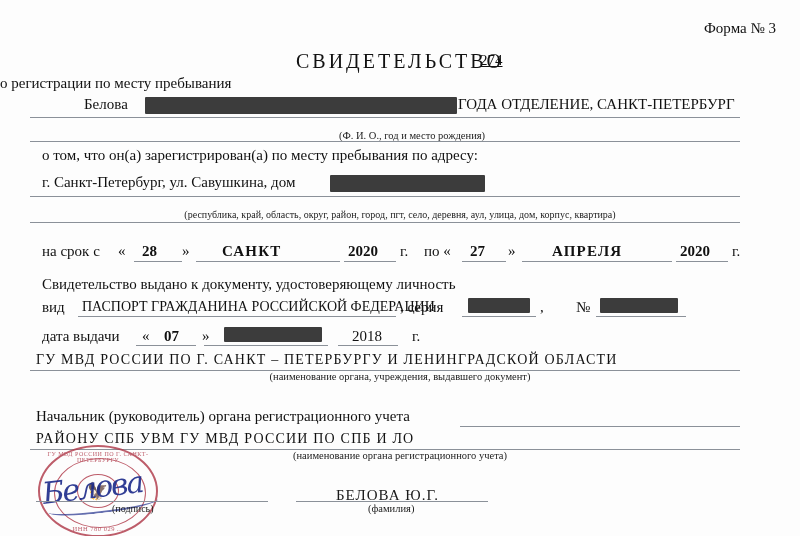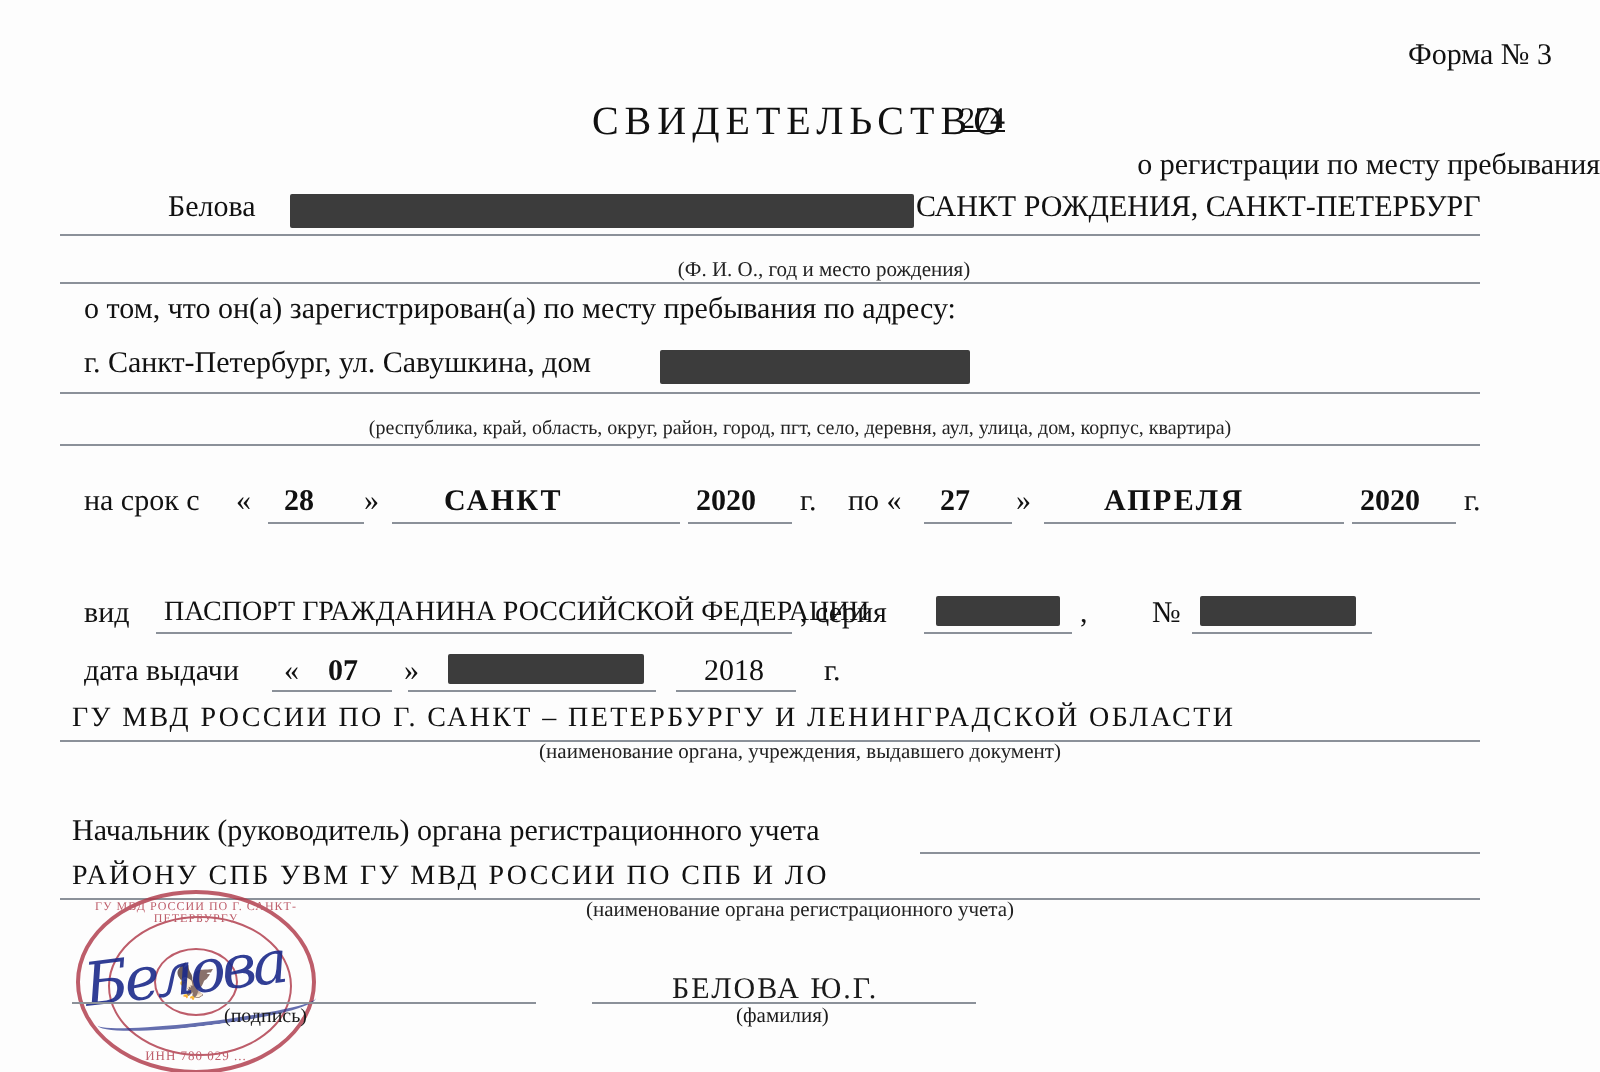--- a/index.html
+++ b/index.html
@@ -43,21 +43,21 @@
     position: absolute;
     left: 480px;
     top: 52px;
     font-size: 15px;
     text-decoration: underline;
     color: #111;
   }
   .subtitle {
     left: 0; right: 0;
     top: 75px;
-    text-align: right;
+    text-align: left;
     font-size: 15px;
     color: #111;
   }
 
   .row { position: absolute; font-size: 15px; color: #111; white-space: nowrap; }
 
   .rule {
     position: absolute;
     border-bottom: 1px solid #8b9199;
     height: 0;
@@ -171,21 +171,21 @@
 
 <div class="page">
 
   <div class="abs form-no">Форма № 3</div>
 
   <div class="abs title">СВИДЕТЕЛЬСТВО</div>
   <div class="title-num">274</div>
   <div class="abs subtitle">о регистрации по месту пребывания</div>
 
   <div class="row" style="left:84px; top:96px;">Белова</div>
-  <div class="row" style="left:458px; top:96px;">САНКТ РОЖДЕНИЯ, САНКТ-ПЕТЕРБУРГ</div>
+  <div class="row" style="left:458px; top:96px;">ГОДА ОТДЕЛЕНИЕ, САНКТ-ПЕТЕРБУРГ</div>
   <div class="redact" style="left:145px; top:97px; width:312px; height:17px;"></div>
   <div class="rule" style="left:30px; top:117px; width:710px;"></div>
 
   <div class="caption" style="top:130px;margin-left:24px;">(Ф. И. О., год и место рождения)</div>
   <div class="rule" style="left:30px; top:141px; width:710px;"></div>
 
   <div class="row" style="left:42px; top:147px;">о том, что он(а) зарегистрирован(а) по месту пребывания по адресу:</div>
 
   <div class="row" style="left:42px; top:174px;">г. Санкт-Петербург, ул. Савушкина, дом</div>
   <div class="redact" style="left:330px; top:175px; width:155px; height:17px;"></div>
@@ -208,20 +208,21 @@
   <div class="row bold-ish" style="left:680px; top:243px;">2020</div>
   <div class="row" style="left:732px; top:243px;">г.</div>
 
   <div class="rule" style="left:134px; top:261px; width:48px;"></div>
   <div class="rule" style="left:196px; top:261px; width:144px;"></div>
   <div class="rule" style="left:344px; top:261px; width:52px;"></div>
   <div class="rule" style="left:462px; top:261px; width:44px;"></div>
   <div class="rule" style="left:522px; top:261px; width:150px;"></div>
   <div class="rule" style="left:676px; top:261px; width:52px;"></div>
 
+  <div class="row" style="left:42px; top:276px;">Свидетельство выдано к документу, удостоверяющему личность</div>
 
   <div class="row" style="left:42px; top:299px;">вид</div>
   <div class="row" style="left:82px; top:299px; font-size:14px;">ПАСПОРТ ГРАЖДАНИНА РОССИЙСКОЙ ФЕДЕРАЦИИ</div>
   <div class="row" style="left:400px; top:299px;">, серия</div>
   <div class="redact" style="left:468px; top:298px; width:62px; height:15px;"></div>
   <div class="row" style="left:540px; top:299px;">,</div>
   <div class="row" style="left:576px; top:299px;">№</div>
   <div class="redact" style="left:600px; top:298px; width:78px; height:15px;"></div>
   <div class="rule" style="left:78px; top:316px; width:318px;"></div>
   <div class="rule" style="left:462px; top:316px; width:74px;"></div>

